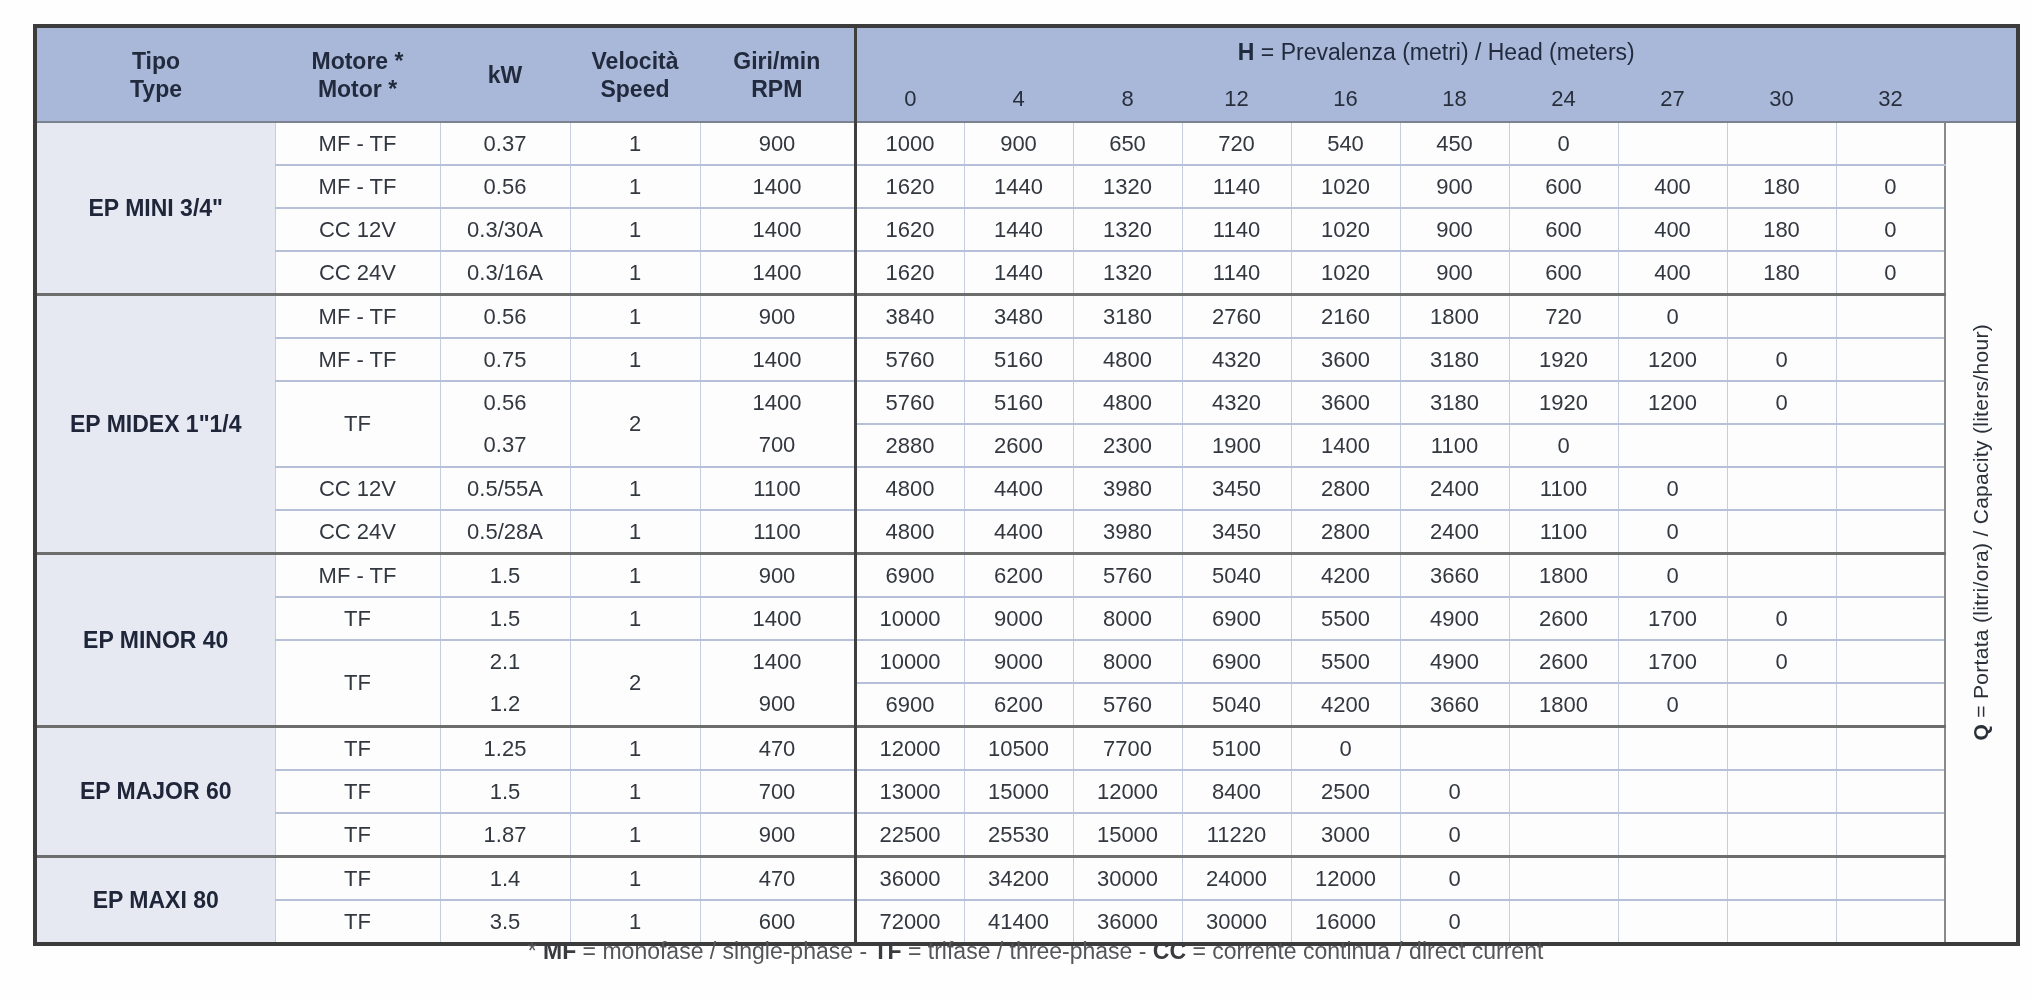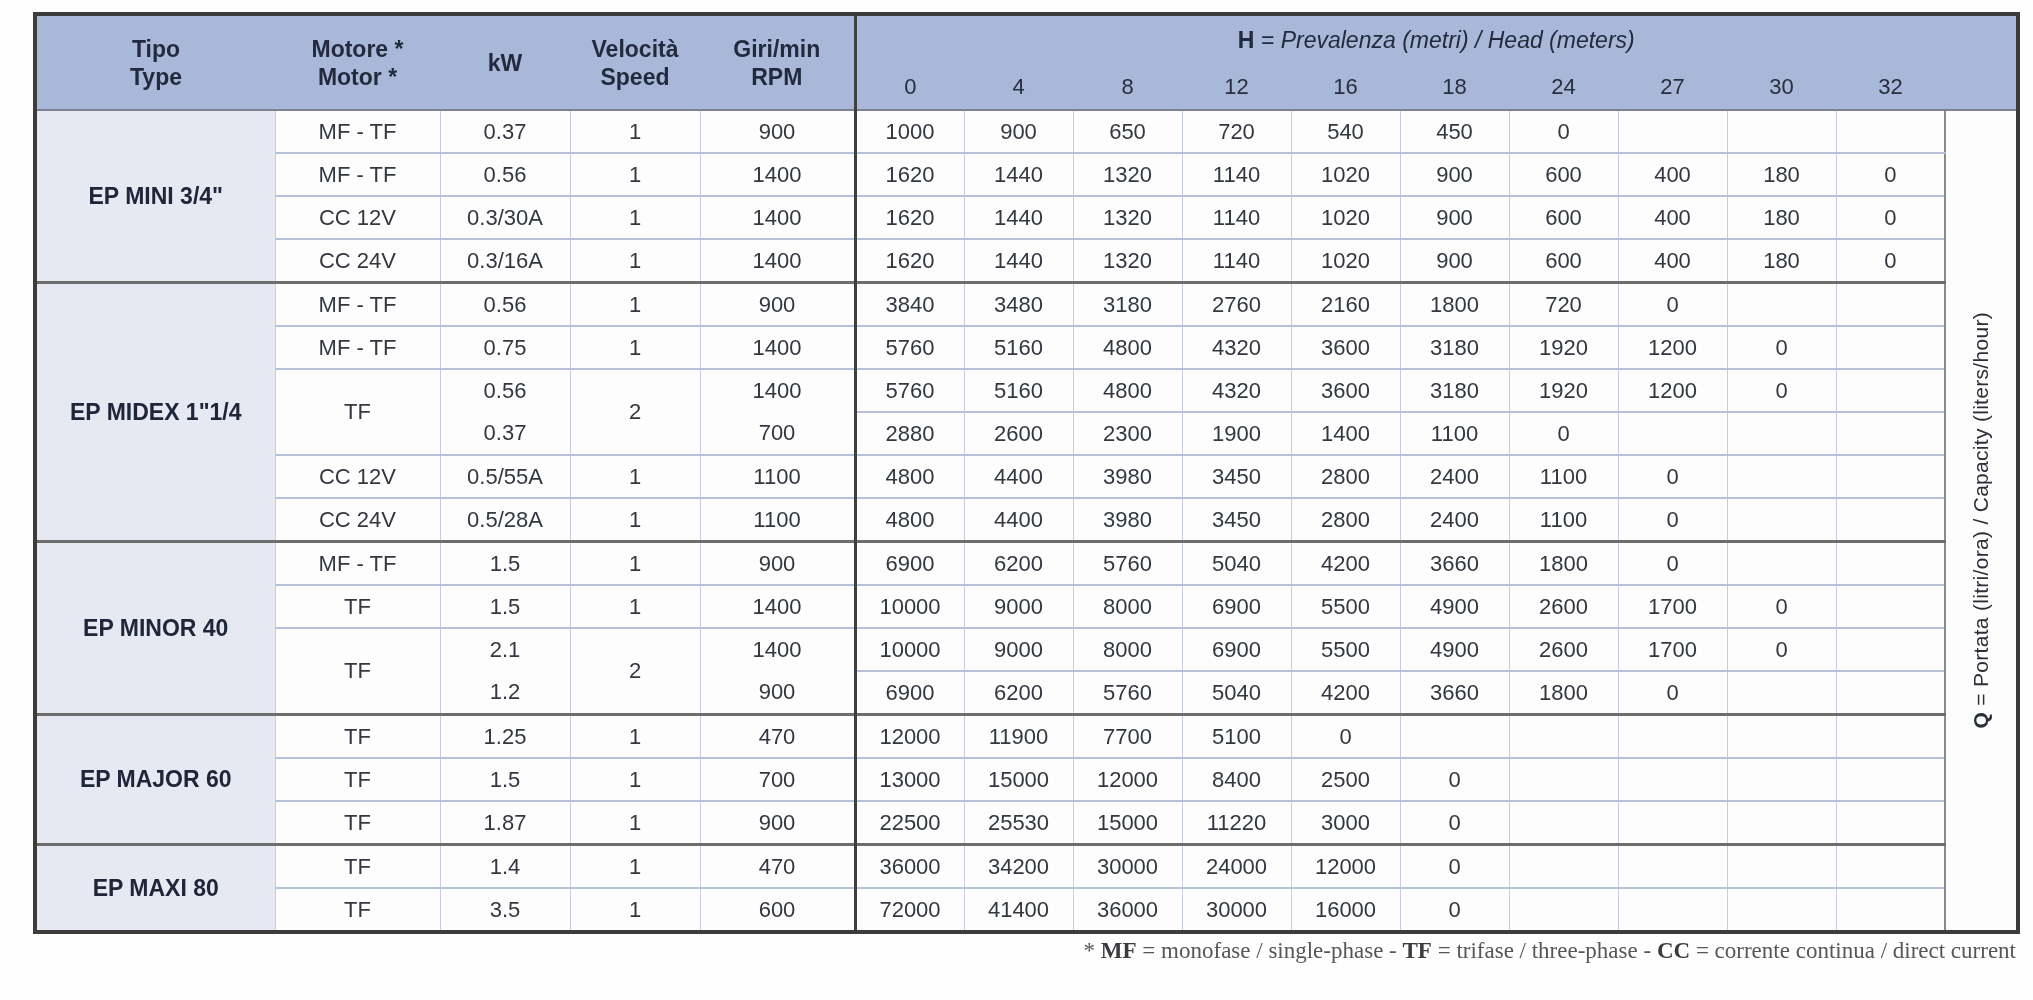--- a/index.html
+++ b/index.html
@@ -1,44 +1,44 @@
 <!DOCTYPE html>
 <html><head>
 <meta charset="utf-8">
 <style>
   html,body{margin:0;padding:0;background:#ffffff;font-family:"Liberation Sans",sans-serif;}
   .page{position:relative;width:2033px;height:1000px;background:#fefefe;overflow:hidden;}
-  .table-wrap{position:absolute;left:25px;top:12px;padding-left:8px;}
+  .table-wrap{position:absolute;left:25px;top:24px;padding-left:8px;}
 
   table.spec{border-collapse:collapse;table-layout:fixed;width:1983px;border:4px solid #3c3c3c;background:#fdfdfd;}
 
   
   thead th{background:#a9b8d8;color:#222a3d;font-weight:700;vertical-align:middle;text-align:center;padding:0;}
   th.th-left{border-bottom:2px solid #7d8290;}
   th.th-left .l1,th.th-left .l2{font-size:23px;line-height:28px;}
   tr.h-title-row th.h-title{border-left:3px solid #3f3f3f;height:49px;font-size:23px;}
-  tr.h-title-row th.h-title .rest{font-weight:400;font-style:italic;}
+  tr.h-title-row th.h-title .rest{font-weight:400;}
   #h-num-row th{height:44px;font-size:22px;font-weight:400;color:#272e3c;border-bottom:2px solid #7d8290;}
   #h-num-row th:first-child{border-left:3px solid #3f3f3f;}
 
   
   tbody td{height:41px;text-align:center;vertical-align:middle;font-size:22px;font-weight:400;color:#33373f;
            border-right:1px solid #c6cdde;border-bottom:2px solid #b6c0d8;padding:0;background:#fdfdfd;}
   tbody td.c-tipo-cell{background:#e7e9f2;font-weight:700;font-size:23px;color:#20263a;}
   tbody td.c-rpm-cell{border-right:3px solid #3f3f3f;}
   tbody tr.section-start td{border-top:3px solid #6d6d6d;}
   tbody td.pair-top{border-bottom-style:hidden;}
   tbody td.q-cell{border-left:2px solid #8a8a8a;border-right:none;background:#fdfdfd;}
   .q-rot{writing-mode:vertical-rl;transform:rotate(180deg);margin:0 auto;white-space:nowrap;
          font-size:21px;color:#2a2f38;letter-spacing:0.3px;}
   .q-rot .qb{font-weight:700;}
 
   
-  .footnote{position:absolute;left:25px;top:938px;width:1991px;text-align:right;
-            font-size:23px;color:#55565a;font-family:Liberation Serif, serif;}
+  .footnote{position:absolute;left:40px;top:938px;width:1991px;text-align:center;
+            font-size:23px;color:#55565a;}
   .footnote .fb{font-weight:700;color:#3a3b3f;}
 </style>
 </head>
 <body>
 
 <div class="page">
   <div class="table-wrap">
     <table class="spec">
       <colgroup>
         <col style="width:240px">
@@ -324,21 +324,21 @@
             <td class="val"></td>
             <td class="val"></td>
           </tr>
           <tr class="section-start">
             <td class="c-tipo-cell" rowspan="3">EP MAJOR 60</td>
             <td class="c-motor-cell">TF</td>
             <td>1.25</td>
             <td class="c-speed-cell">1</td>
             <td class="c-rpm-cell">470</td>
             <td class="val">12000</td>
-            <td class="val">11900</td>
+            <td class="val">10500</td>
             <td class="val">7700</td>
             <td class="val">5100</td>
             <td class="val">0</td>
             <td class="val"></td>
             <td class="val"></td>
             <td class="val"></td>
             <td class="val"></td>
             <td class="val"></td>
           </tr>
           <tr>

